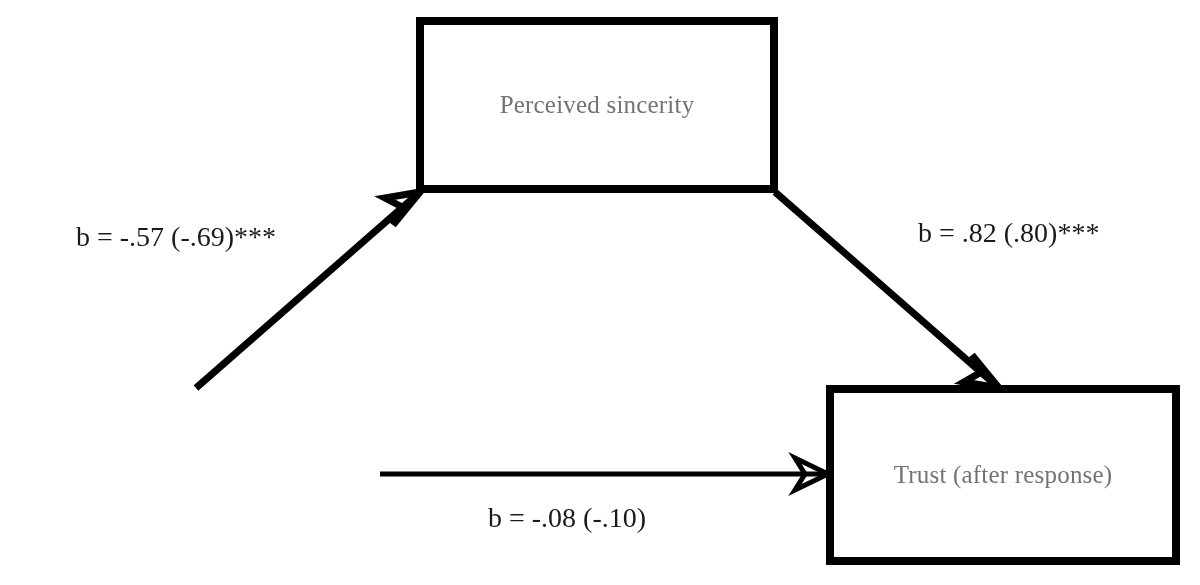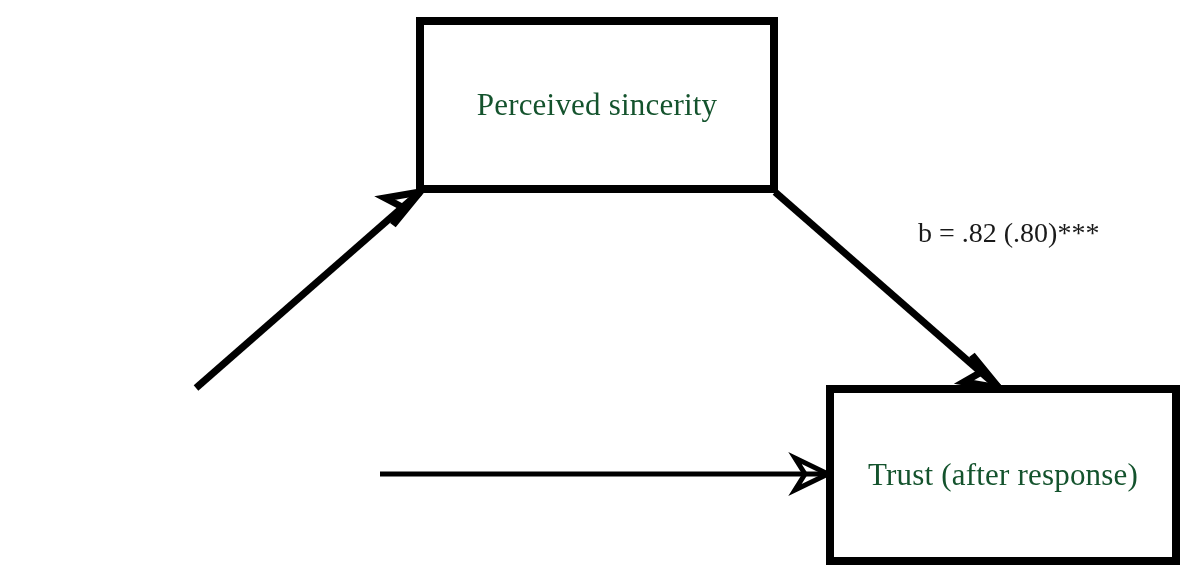--- a/index.html
+++ b/index.html
@@ -31,23 +31,23 @@
     box-sizing: border-box;
     background: #ffffff;
     border: 8px solid #000000;
     display: flex;
     align-items: center;
     justify-content: center;
     z-index: 3;
   }
   .node-label {
     font-family: "Liberation Serif", serif;
-    font-size: 31px;
+    font-size: 25px;
     line-height: 1.1;
-    color: #14532d;
+    color: #737373;
     letter-spacing: 0.2px;
     white-space: nowrap;
   }
   #node-mediator {
     left: 416px;
     top: 17px;
     width: 362px;
     height: 176px;
   }
   #node-predictor {
@@ -112,17 +112,19 @@
 
   <div class="node-box" id="node-mediator">
     <span class="node-label">Perceived sincerity</span>
   </div>
 
 
   <div class="node-box" id="node-outcome">
     <span class="node-label">Trust (after response)</span>
   </div>
 
+  <div class="path-label" id="label-a-path">b = -.57 (-.69)***</div>
 
   <div class="path-label" id="label-b-path">b = .82 (.80)***</div>
 
+  <div class="path-label" id="label-c-path">b = -.08 (-.10)</div>
 
 </div>
 
 </body></html>

